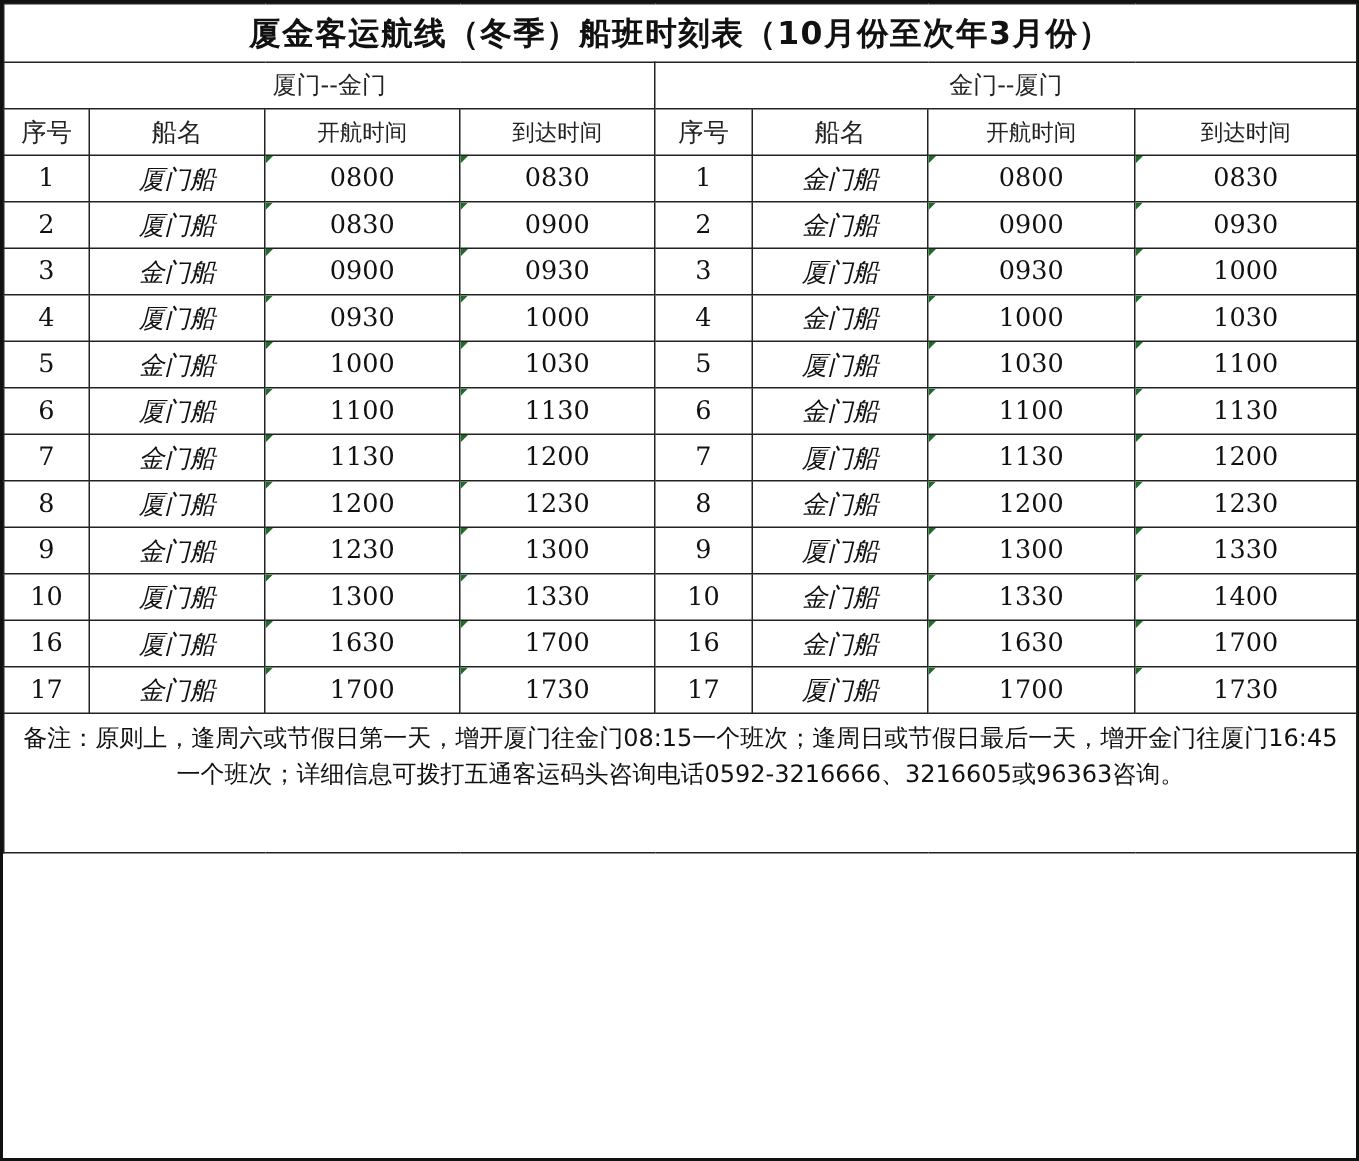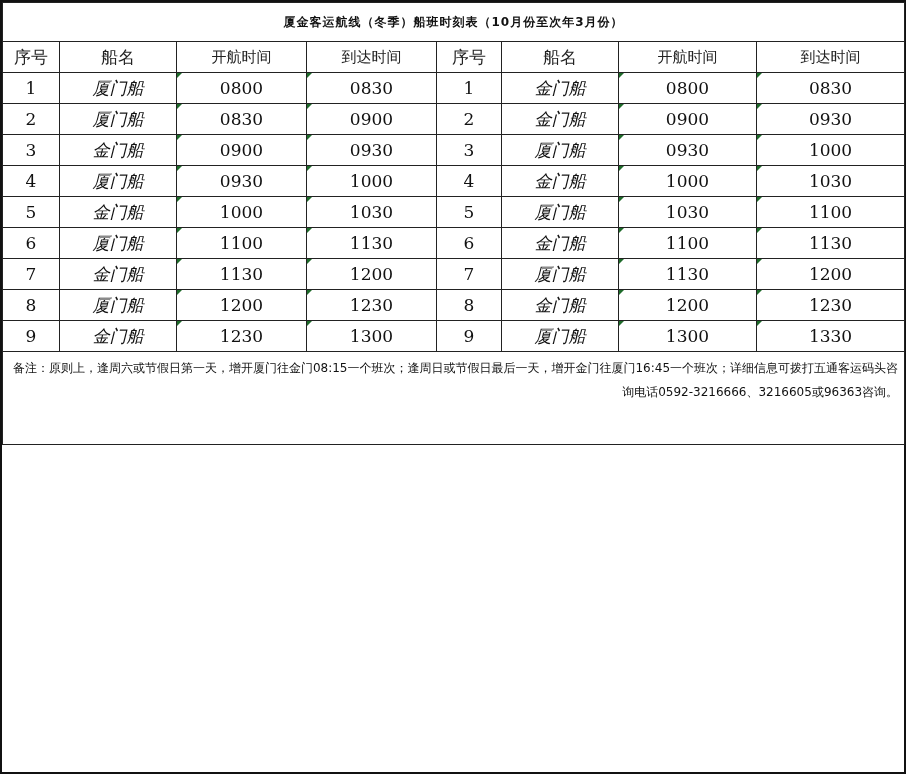--- a/index.html
+++ b/index.html
@@ -3,53 +3,57 @@
 <meta charset="utf-8">
 <style>
   html, body { margin: 0; padding: 0; background: #ffffff; }
   body { width: 906px; height: 774px; overflow: hidden; position: relative;
          font-family: "DejaVu Serif", "Liberation Serif", serif; color: #111; }
   .sheet { position: absolute; left: 0; top: 0; width: 902px; height: 770px;
            border: 2px solid #111; box-sizing: content-box; background: #fff; }
   table { border-collapse: collapse; table-layout: fixed; width: 902px; }
   td { border: 1px solid #222; text-align: center; vertical-align: middle; padding: 0;
        font-size: 17px; overflow: hidden; white-space: nowrap; position: relative; }
-  tr.title td { height: 38px; font-size: 12px; font-weight: bold;
+  tr.title td { height: 38px; font-size: 21px; font-weight: bold;
                 font-family: "DejaVu Sans", "Liberation Sans", sans-serif; letter-spacing: 1px; }
   tr.route td { height: 30px; font-size: 16px;
                 font-family: "DejaVu Sans", "Liberation Sans", sans-serif; color: #222; }
   tr.colhead td { height: 30px; font-size: 15px;
                   font-family: "DejaVu Sans", "Liberation Sans", sans-serif; color: #222; }
   tr.colhead td.big { font-size: 17px; }
   tr.row td { height: 30px; }
   tr.row td.ship { font-family: "DejaVu Sans", "Liberation Sans", sans-serif; font-size: 17px; font-style: italic; }
   td.tri::before { content: ""; position: absolute; left: 0; top: 0; width: 0; height: 0;
                    border-top: 5px solid #1e6b2a; border-right: 5px solid transparent; }
-  tr.note td { height: 88px; text-align: right; vertical-align: top; white-space: normal;
+  tr.note td { height: 88px; text-align: center; vertical-align: top; white-space: normal;
                font-family: "DejaVu Sans", "Liberation Sans", sans-serif;
-               font-size: 12px; line-height: 24px; padding: 4px 6px 0 6px; margin-left: 39px; }
+               font-size: 16px; line-height: 24px; padding: 4px 6px 0 6px; margin-left: 39px; }
 </style>
 </head>
 <body>
 
 <div class="sheet">
   <table>
     <colgroup>
       <col style="width:57px">
         <col style="width:117px">
         <col style="width:130px">
         <col style="width:130px">
       <col style="width:65px">
         <col style="width:117px">
         <col style="width:138px">
         <col style="width:148px">
     </colgroup>
     <tbody id="tbody">
       <tr class="title">
         <td colspan="8">厦金客运航线（冬季）船班时刻表（10月份至次年3月份）</td>
+      </tr>
+      <tr class="route">
+        <td colspan="4">厦门--金门</td>
+        <td colspan="4">金门--厦门</td>
       </tr>
       <tr class="colhead">
         <td class="big">序号</td>
         <td class="big">船名</td>
         <td>开航时间</td>
         <td>到达时间</td>
         <td class="big">序号</td>
         <td class="big">船名</td>
         <td>开航时间</td>
         <td>到达时间</td>
@@ -138,18 +142,48 @@
         <tr class="row">
           <td>9</td>
           <td class="ship">金门船</td>
           <td class="tri">1230</td>
           <td class="tri">1300</td>
           <td>9</td>
           <td class="ship">厦门船</td>
           <td class="tri">1300</td>
           <td class="tri">1330</td>
         </tr>
+        <tr class="row">
+          <td>10</td>
+          <td class="ship">厦门船</td>
+          <td class="tri">1300</td>
+          <td class="tri">1330</td>
+          <td>10</td>
+          <td class="ship">金门船</td>
+          <td class="tri">1330</td>
+          <td class="tri">1400</td>
+        </tr>
+        <tr class="row">
+          <td>16</td>
+          <td class="ship">厦门船</td>
+          <td class="tri">1630</td>
+          <td class="tri">1700</td>
+          <td>16</td>
+          <td class="ship">金门船</td>
+          <td class="tri">1630</td>
+          <td class="tri">1700</td>
+        </tr>
+        <tr class="row">
+          <td>17</td>
+          <td class="ship">金门船</td>
+          <td class="tri">1700</td>
+          <td class="tri">1730</td>
+          <td>17</td>
+          <td class="ship">厦门船</td>
+          <td class="tri">1700</td>
+          <td class="tri">1730</td>
+        </tr>
         <tr class="note" id="note-row">
         <td colspan="8">备注：原则上，逢周六或节假日第一天，增开厦门往金门08:15一个班次；逢周日或节假日最后一天，增开金门往厦门16:45一个班次；详细信息可拨打五通客运码头咨询电话0592-3216666、3216605或96363咨询。</td>
       </tr>
     </tbody>
   </table>
 </div>
 
 </body></html>

